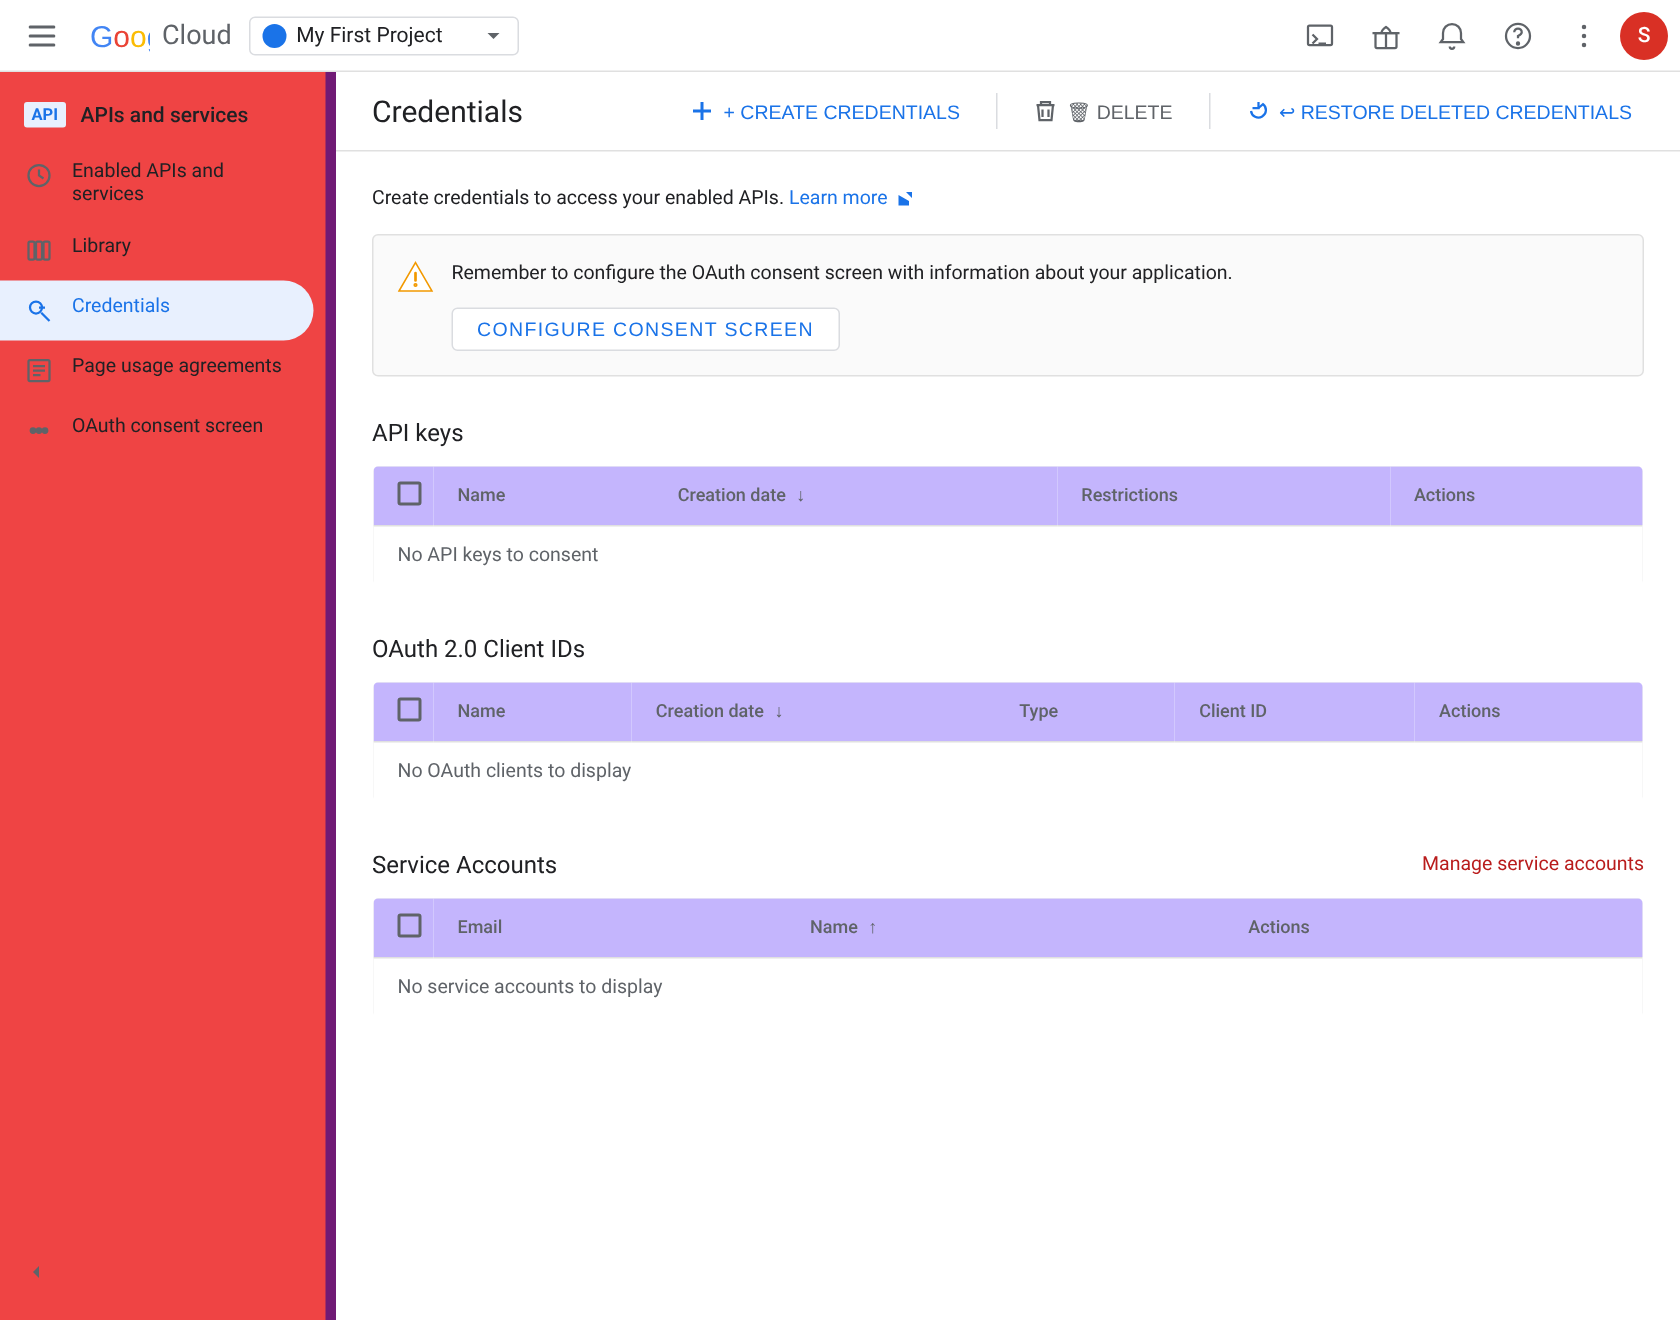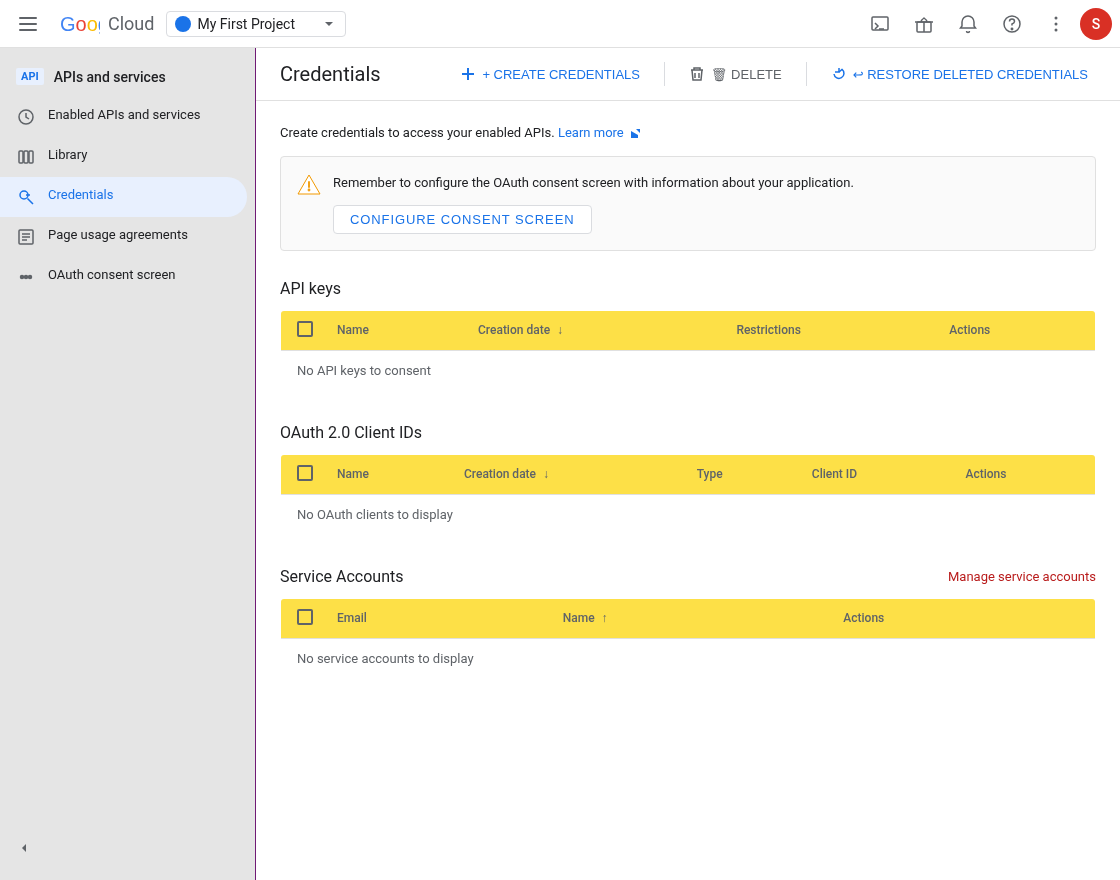--- a/index.html
+++ b/index.html
@@ -73,24 +73,24 @@
 
     
     .layout {
       display: flex;
       margin-top: 48px;
       height: calc(100vh - 48px);
     }
 
     
     .sidebar {
-      width: 256px;
+      width: 224px;
       flex-shrink: 0;
-      border-right: 1px solid #701a75;
-      background: #e5e5e5;
+      border-right: 7px solid #701a75;
+      background: #ef4444;
       padding: 8px 0;
       overflow-y: auto;
     }
     .sidebar-header {
       display: flex; align-items: center; gap: 10px;
       padding: 12px 16px;
     }
     .sidebar-header-api {
       font-size: 11px; font-weight: 700; color: #1a73e8;
       background: #e8f0fe; padding: 2px 5px; border-radius: 2px;
@@ -194,21 +194,21 @@
       font-size: 13px; color: #b91c1c; text-decoration: none; cursor: pointer;
     }
 
     
     .data-table {
       width: 100%; border-collapse: collapse;
       border: 1px solid #e0e0e0; border-radius: 4px;
       overflow: hidden;
     }
     .data-table thead tr {
-      background: #fde047;
+      background: #c4b5fd;
     }
     .data-table th {
       padding: 10px 16px;
       font-size: 12px; font-weight: 500; color: #5f6368;
       text-align: left; border-bottom: 1px solid #e0e0e0;
       white-space: nowrap;
     }
     .data-table td {
       padding: 12px 16px;
       font-size: 13px; color: #5f6368;

